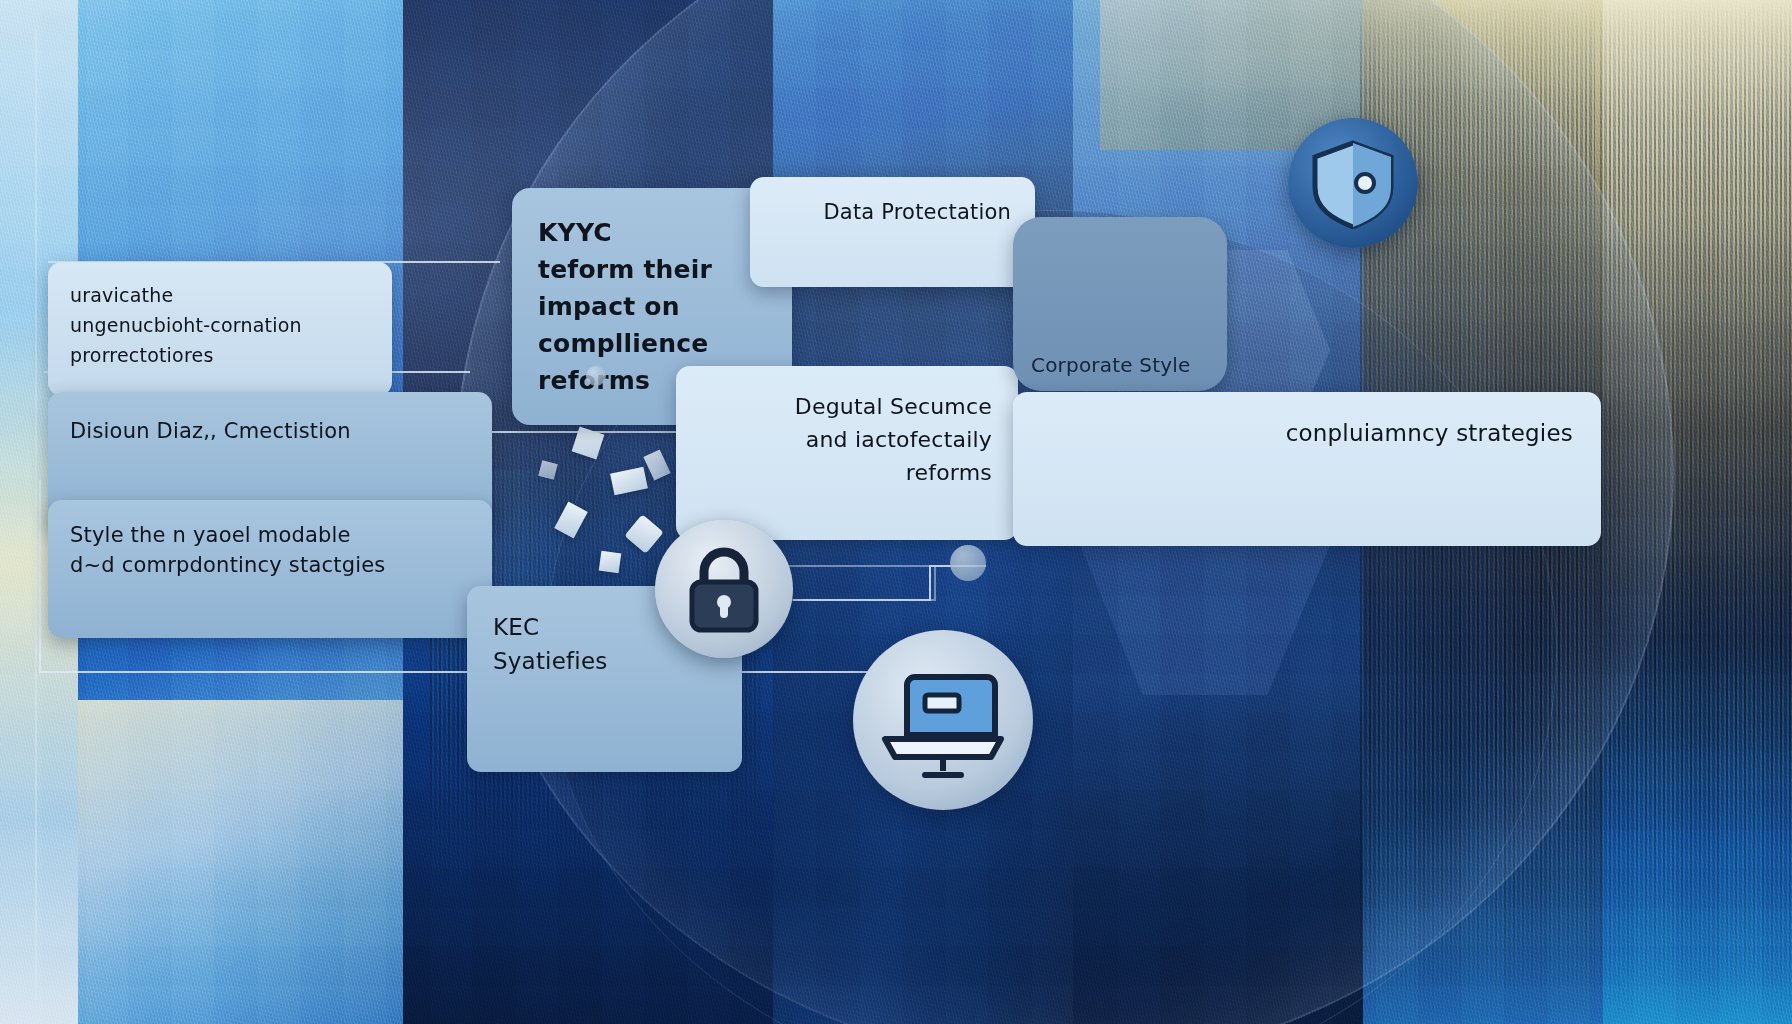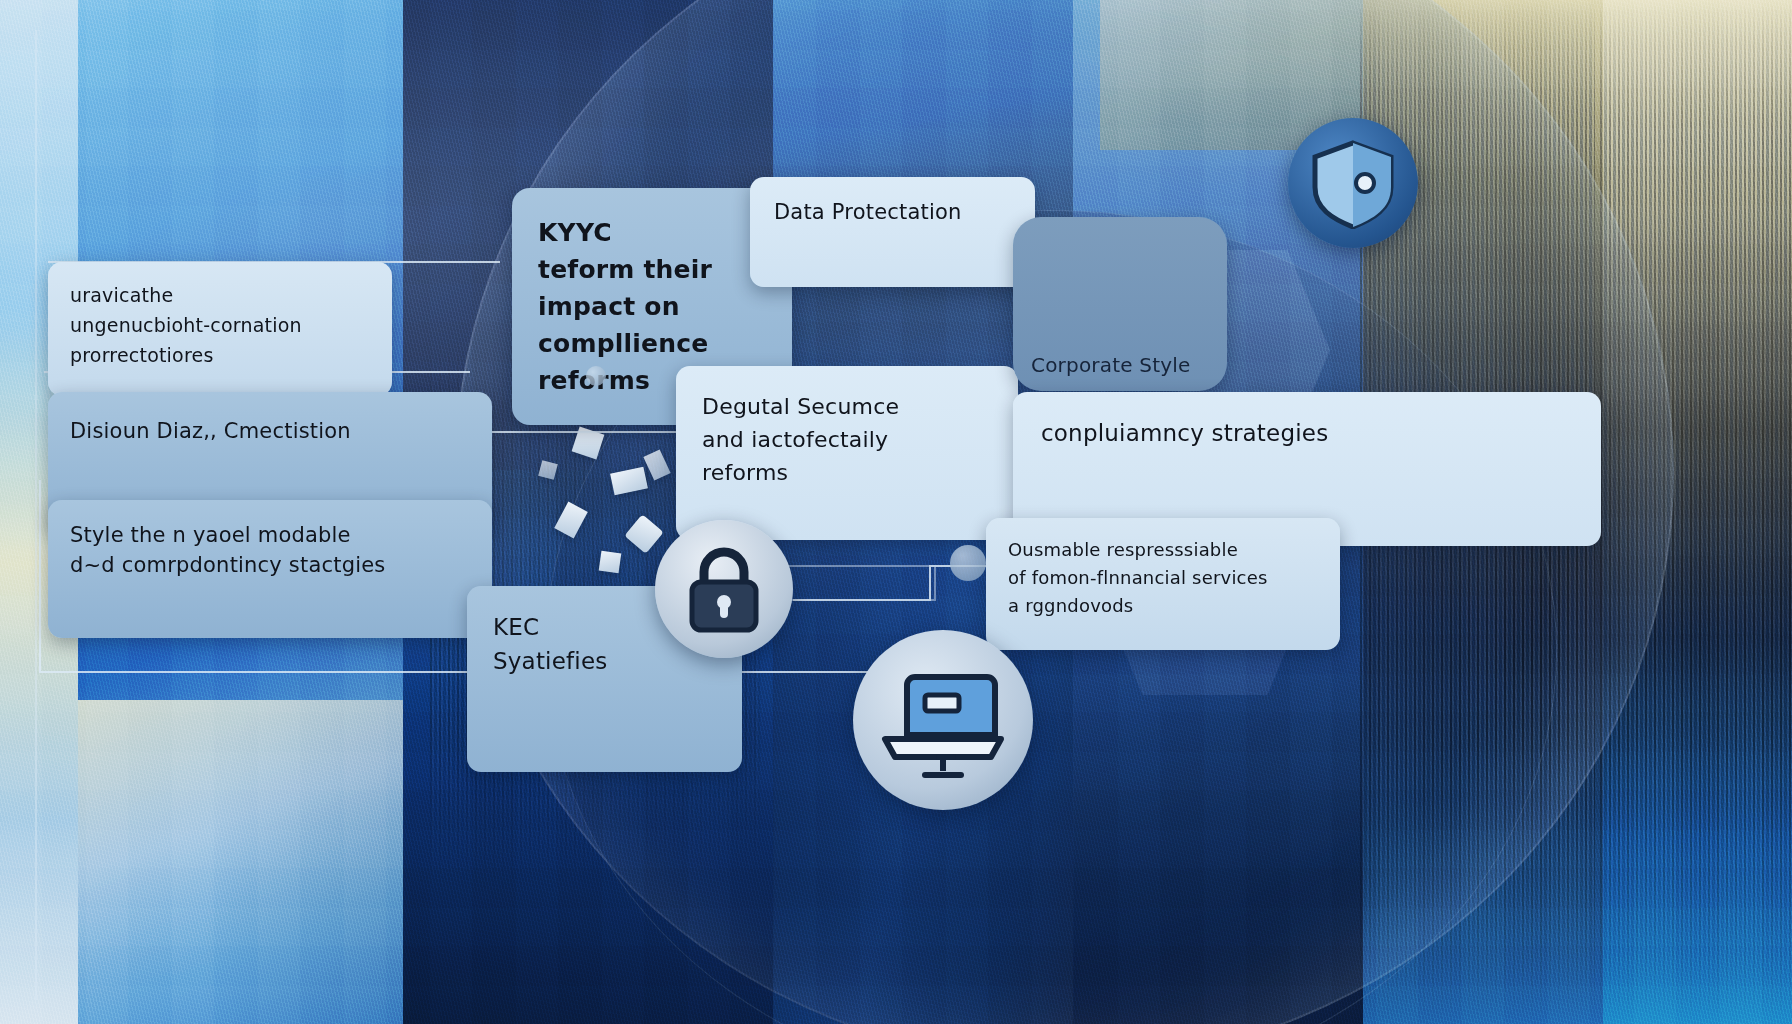--- a/index.html
+++ b/index.html
@@ -99,21 +99,21 @@
 
   
   .lines{position:absolute;inset:0;}
 
   
   .card{position:absolute;border-radius:14px;
     color:#10141c;letter-spacing:.2px;
     box-shadow:0 6px 18px rgba(6,18,40,.32);}
   .card .t{display:block;}
   .card-pale{background:linear-gradient(180deg,#d7e7f4,#c3d9ec);}
-  .card-light{background:linear-gradient(180deg,#dcebf7,#cfe2f2);}
+  .card-light{background:linear-gradient(180deg,#dcebf7,#cfe2f2);text-align:right;}
   .card-blue{background:linear-gradient(180deg,#a8c5de,#8fb2d2);margin-top:20px;}
   .card-steel{background:linear-gradient(180deg,#7d9dbd,#6e90b4);color:#16243a;}
 
   
   #c-nav  {left:48px;  top:262px; width:300px; height:98px;  padding:18px 22px; font-size:19px; line-height:30px;}
   #c-dec  {left:48px;  top:372px; width:400px; height:92px;  padding:24px 22px; font-size:21px; line-height:30px;}
   #c-add  {left:48px;  top:480px; width:400px; height:98px;  padding:20px 22px; font-size:21px; line-height:30px;}
   #c-kyc  {left:512px; top:168px; width:228px; height:185px; padding:26px 26px; font-size:25px; line-height:37px; font-weight:700; border-radius:18px;}
   #c-dp   {left:750px; top:177px; width:237px; height:70px;  padding:20px 24px; font-size:21px; line-height:30px;}
   #c-dig  {left:676px; top:366px; width:290px; height:126px; padding:24px 26px; font-size:22px; line-height:33px;}
@@ -230,25 +230,20 @@
 
   <div class="card card-steel" id="c-corp">
 
     <span class="t">Corporate Style</span>
   </div>
 
   <div class="card card-light" id="c-koge">
     <span class="t">conpluiamncy strategies</span>
   </div>
 
-  <div class="card card-pale" id="c-ous">
-    <span class="t">Ousmable respresssiable</span>
-    <span class="t">of fomon-flnnancial services</span>
-    <span class="t">a rggndovods</span>
-  </div>
 
   <div class="card card-blue" id="c-kec">
     <span class="t">KEC</span>
     <span class="t">Syatiefies</span>
   </div>
 
   <div class="badge" id="b-shield">
     <svg width="92" height="92" viewBox="0 0 92 92">
       <path d="M46 6 84 20v30c0 22-18 32-38 40C26 82 8 72 8 50V20z" fill="#9fc9ea" stroke="#16304f" stroke-width="5"></path>
       <path d="M46 6 84 20v30c0 22-18 32-38 40z" fill="#6fa8d8"></path>

